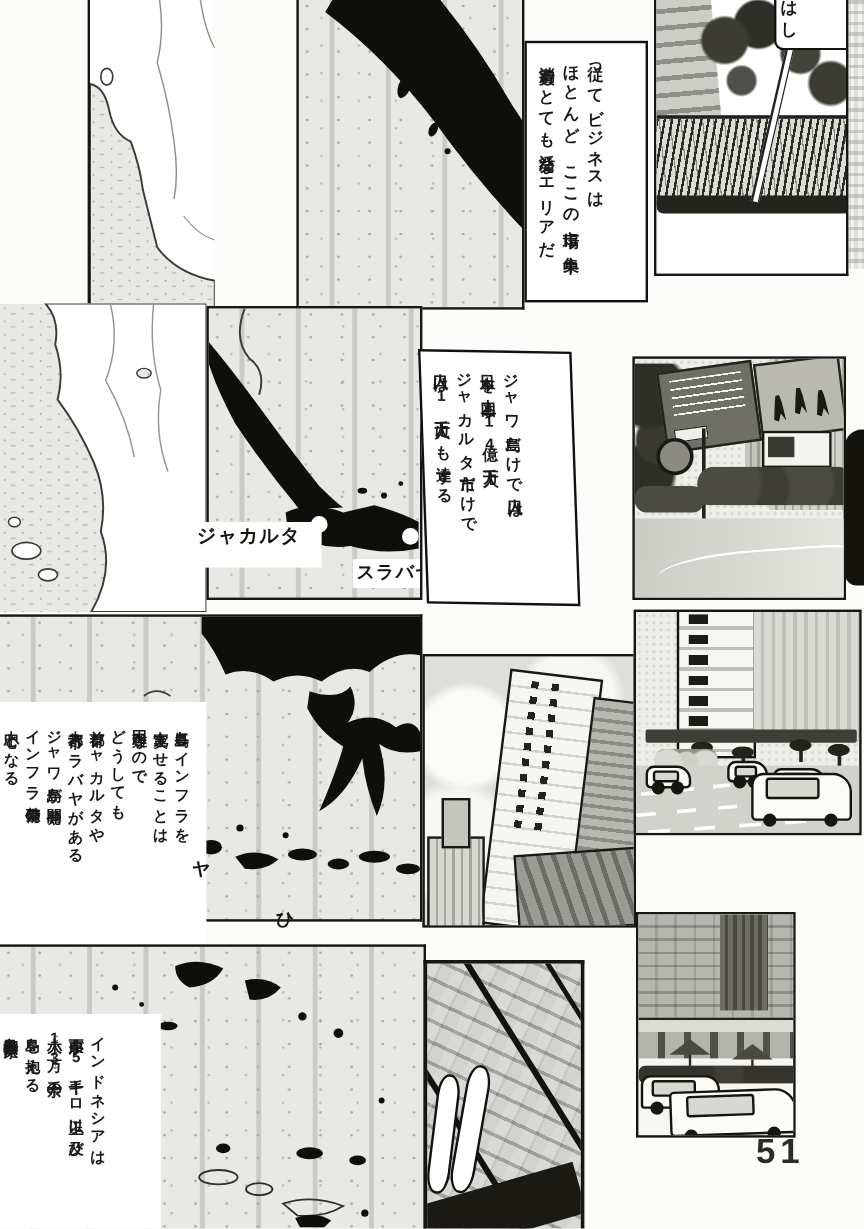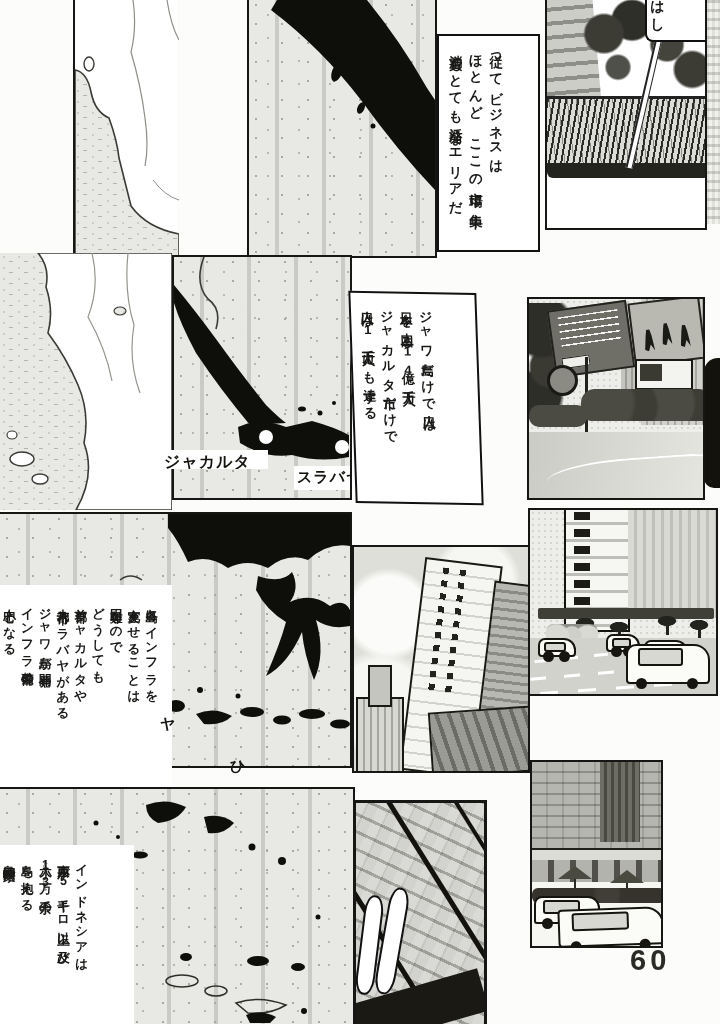--- a/index.html
+++ b/index.html
@@ -133,21 +133,21 @@
       <path d="M30,0 Q20,26 34,42 Q48,52 42,72" fill="none" stroke="#3a3a36" stroke-width="1.6"></path>
       <path d="M0,28 Q20,52 42,82 Q68,118 92,148 Q104,160 112,166 L76,168 Q46,132 22,96 Q6,66 0,46 Z" fill="#0e0e0a"></path>
       <path d="M64,170 Q86,160 112,170 L138,164 Q160,170 175,178 L175,200 Q146,206 118,198 Q92,202 66,186 Z" fill="#0e0e0a"></path>
       <circle cx="92" cy="180" r="7" fill="#ffffff"></circle>
       <circle cx="168" cy="190" r="7" fill="#ffffff"></circle>
       <ellipse cx="128" cy="152" rx="4" ry="2.5" fill="#0e0e0a"></ellipse>
       <circle cx="146" cy="156" r="2.5" fill="#0e0e0a"></circle>
       <circle cx="160" cy="146" r="2" fill="#0e0e0a"></circle>
     </svg>
   </div>
-  <div class="maplabel" style="left:160px;top:450px;width:108px;height:19px;font-size:16px;letter-spacing:1px;padding:2px 4px;box-sizing:border-box;">ジャカルタ</div>
+  <div class="maplabel" style="left:160px;top:435px;width:108px;height:38px;font-size:16px;letter-spacing:1px;padding:2px 4px;box-sizing:border-box;">ジャカルタ</div>
   <div class="maplabel" style="left:294px;top:466px;width:56px;height:24px;font-size:15px;letter-spacing:1px;padding:2px 3px;box-sizing:border-box;">スラバヤ</div>
 
   <div class="panel bubble" style="left:352px;top:292px;width:128px;height:212px;padding:8px 6px;transform:rotate(1deg) skewX(3deg);">
     <div class="vtext" style="font-size:13px;">
       <p class="vline">ジャワ島だけで人口は</p>
       <p class="vline">日本を上回る1億4千万人</p>
       <p class="vline">ジャカルタ市だけで</p>
       <p class="vline">人口は1千万人にも達する</p>
     </div>
   </div>
@@ -336,15 +336,15 @@
            radial-gradient(circle at 45% 45%, #403e36 36%, transparent 40%),
            radial-gradient(circle at 75% 55%, #35332c 36%, transparent 40%),#45433b;"></div>
     <div class="car" style="left:2px;top:134px;width:62px;height:24px;border-radius:8px 12px 3px 3px;">
         <div class="win"></div>
       </div>
     <div class="car" style="left:26px;top:146px;width:102px;height:34px;border-radius:4px 18px 4px 4px;transform:rotate(-2deg);">
         <div class="win"></div>
       </div>
   </div>
 
-  <div class="pagenum">60</div>
+  <div class="pagenum">51</div>
 
 </div>
 
 </body></html>

